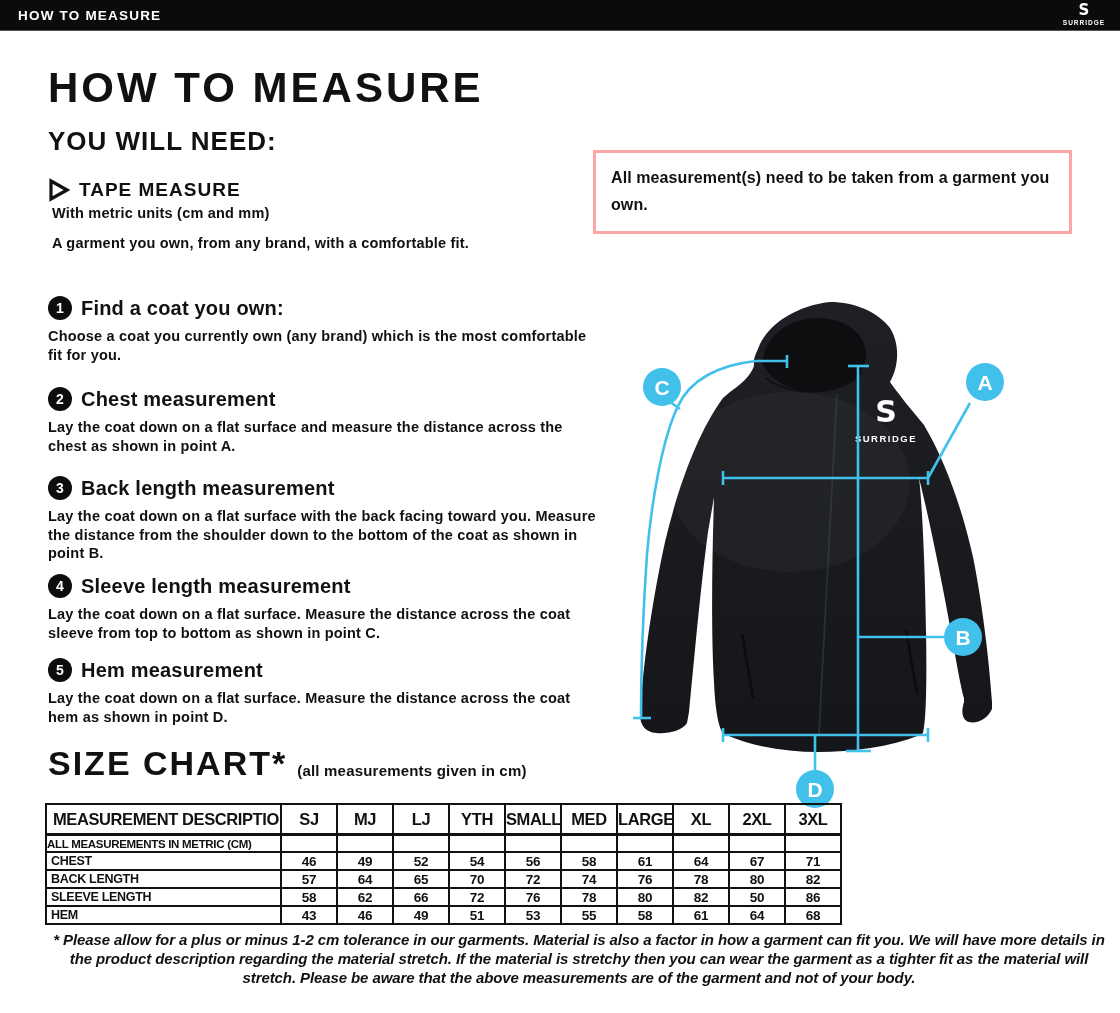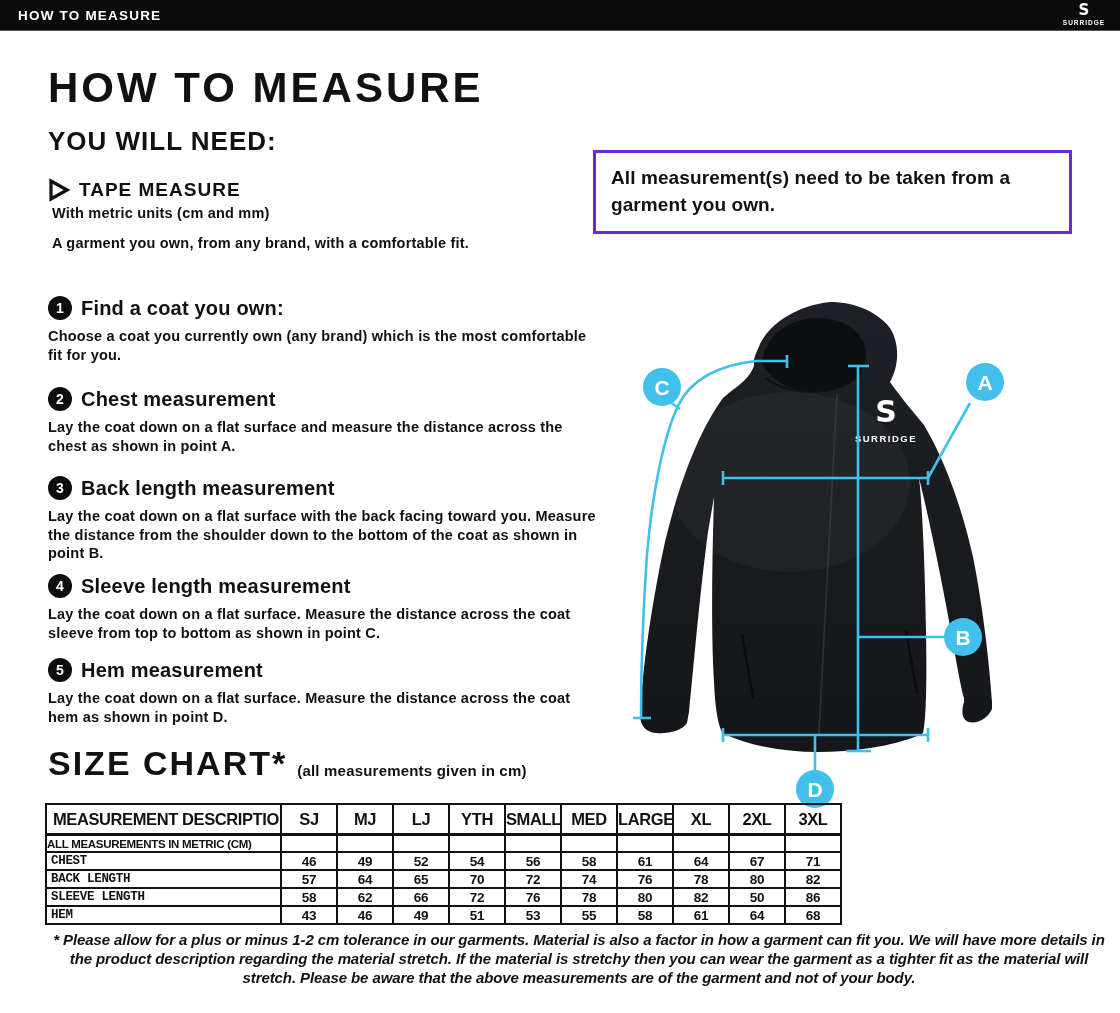--- a/index.html
+++ b/index.html
@@ -51,22 +51,22 @@
     margin-top:7px;
   }
   .step1{top:296px;}
   .step2{top:387px;}
   .step3{top:476px;}
   .step4{top:574px;}
   .step5{top:658px;}
   
   .callout{
     position:absolute;left:593px;top:150px;width:443px;height:56px;
-    border:3px solid #6d28d9;padding:11px 15px;
-    font-size:19px;font-weight:bold;line-height:27px;letter-spacing:.1px;
+    border:3px solid #fca5a5;padding:11px 15px;
+    font-size:16px;font-weight:bold;line-height:27px;letter-spacing:.1px;
   }
   
   .diagram{position:absolute;left:590px;top:282px;width:480px;height:530px;}
   
   .sizechart-head{position:absolute;left:48px;top:744px;display:flex;align-items:flex-end;gap:10px;}
   .sizechart-title{font-size:34px;font-weight:800;letter-spacing:2px;}
   .sizechart-sub{font-size:15px;font-weight:bold;padding-bottom:4px;letter-spacing:.2px;}
   table.sizes{
     position:absolute;left:45px;top:803px;width:797px;
     border-collapse:collapse;table-layout:fixed;
@@ -77,21 +77,21 @@
     overflow:hidden;white-space:nowrap;
   }
   table.sizes tr.h th{
     height:28px;font-size:16.5px;font-weight:bold;letter-spacing:-0.4px;
     text-align:center;border-bottom-width:3px;
   }
   table.sizes tr.h th.c0{text-align:left;padding-left:6px;}
   table.sizes tr.n td{height:15px;font-size:11.5px;font-weight:bold;letter-spacing:-0.3px;}
   table.sizes tr.n td.c0{margin-left:20px;}
   table.sizes tr.r td{height:16px;font-size:13.5px;font-weight:bold;text-align:center;letter-spacing:-0.2px;}
-  table.sizes tr.r td.c0{text-align:left;font-size:12.5px;padding-left:4px;letter-spacing:-0.3px;font-family:Liberation Mono, monospace;}
+  table.sizes tr.r td.c0{text-align:left;font-size:12.5px;padding-left:4px;letter-spacing:-0.3px;}
   
   .footnote{
     position:absolute;left:48px;top:930px;width:1062px;
     font-size:15px;font-weight:bold;font-style:italic;line-height:19px;
     letter-spacing:-0.1px;
     text-align:center;
   }
 </style>
 </head>
 <body>

